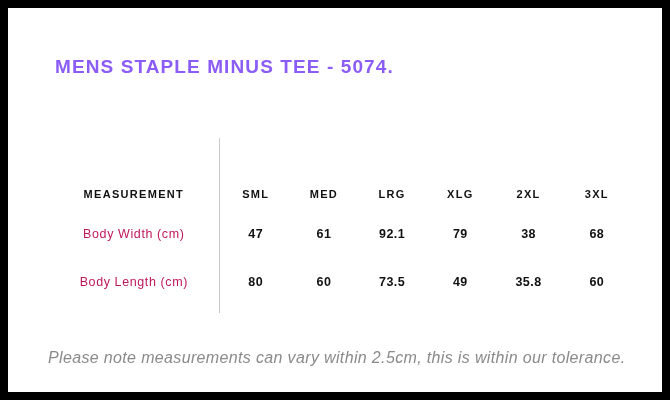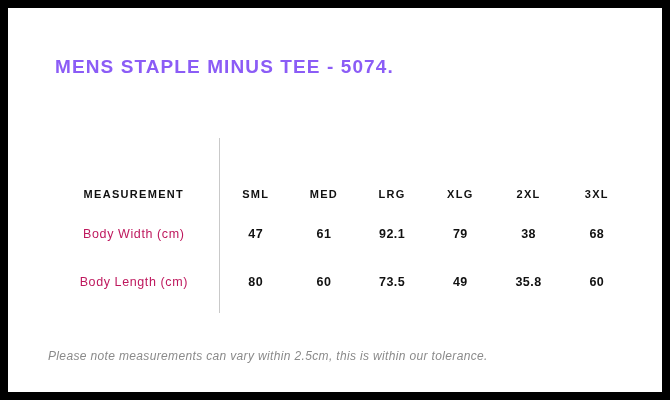--- a/index.html
+++ b/index.html
@@ -82,21 +82,21 @@
     left: 211px;
     top: 130px;
     width: 1px;
     height: 175px;
     background: #c9c9c9;
   }
   .note {
     position: absolute;
     left: 40px;
     top: 341px;
-    font-size: 12px;
+    font-size: 16px;
     font-style: italic;
     color: #8a8a8a;
     letter-spacing: 0.35px;
     white-space: nowrap;
   }
 </style>
 </head>
 <body>
 
 <div class="page">

